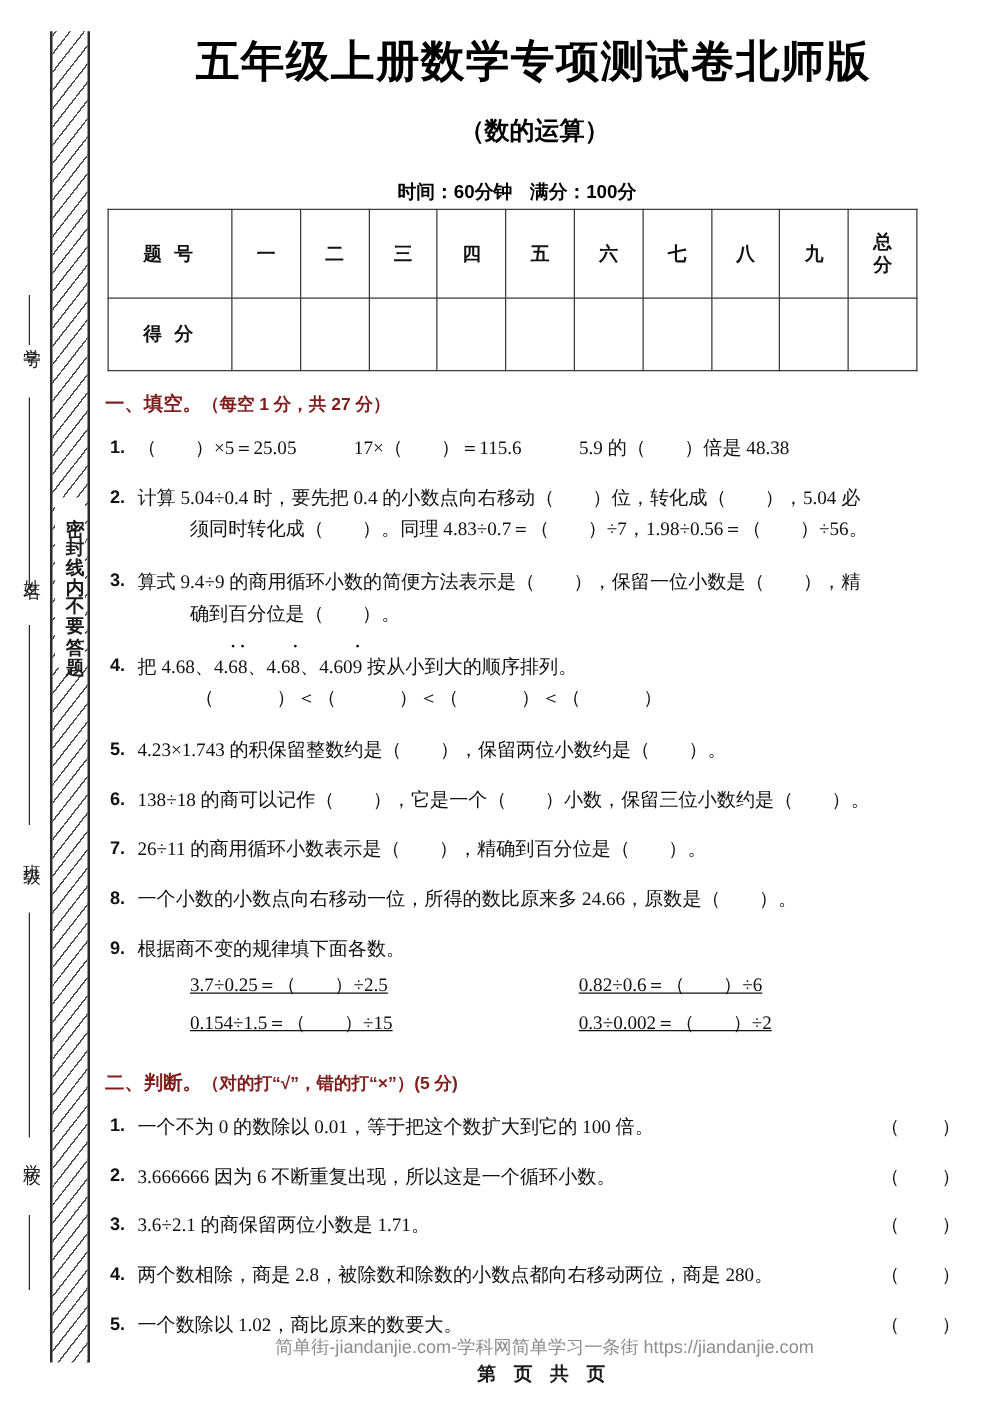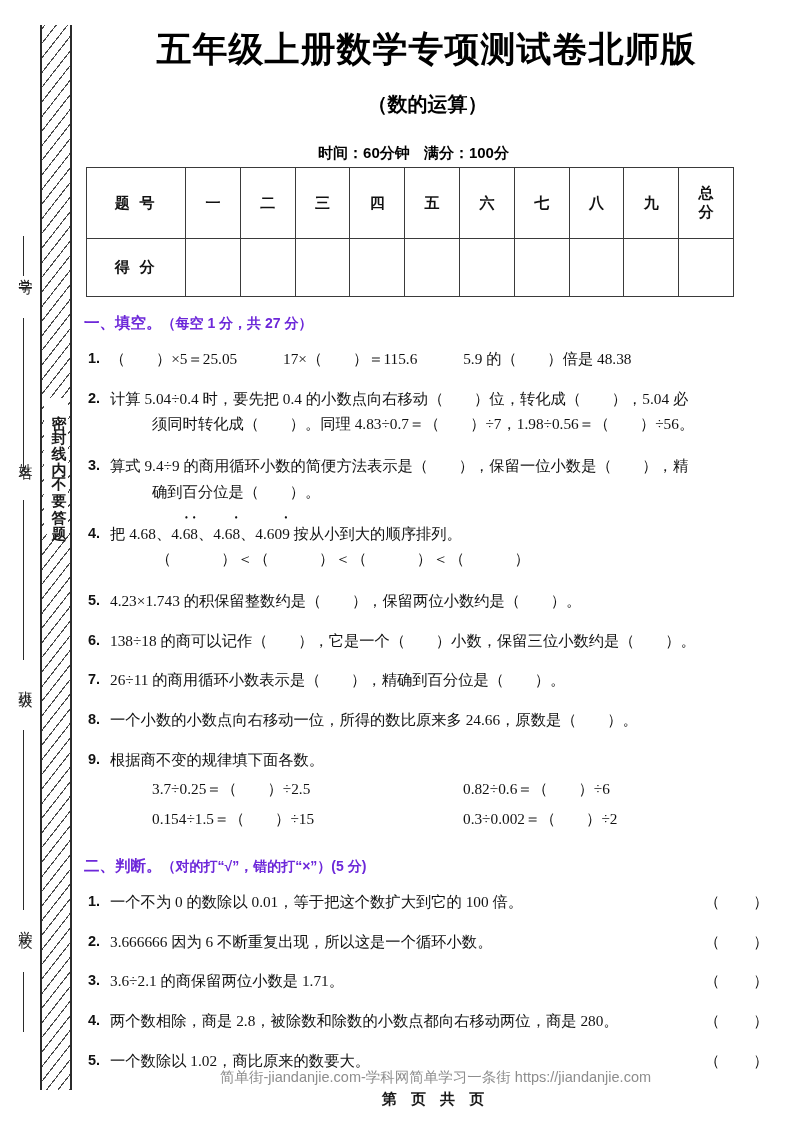--- a/index.html
+++ b/index.html
@@ -132,21 +132,21 @@
   
   #content {
     margin: 16px 0 0 6px;
     width: 690px;
   }
   .section-head {
     font-family: "Liberation Sans", "DejaVu Sans", sans-serif;
     font-weight: bold;
     font-size: 15.5px;
     margin: 12px 0 6px 0;
-    color: #6d28d9;
+    color: #7f1d1d;
   }
   .section-head .pts {
     font-weight: bold;
     font-size: 14px;
   }
   .q {
     position: relative;
     margin: 0 0 2px 0;
     padding: 7px 0 7px 26px;
     font-size: 15.3px;
@@ -161,20 +161,21 @@
     font-weight: bold;
     font-size: 14.5px;
   }
   .q-cont { padding: 2px 0 2px 42px; font-size: 15.3px; line-height: 1.55; }
 
   .cmp-row { padding-left: 46px; letter-spacing: 1px; }
   .eq-grid {
     display: flex;
     padding-left: 42px;
     margin: 6px 0;
+    text-decoration: underline;
   }
   .eq-grid > div { width: 340px; font-size: 15.3px; }
 
   .tf-row {
     display: flex;
     align-items: center;
   }
   .tf-row .tf-text { flex: 1 1 auto; }
   .tf-row .tf-box {
     flex: 0 0 auto;

